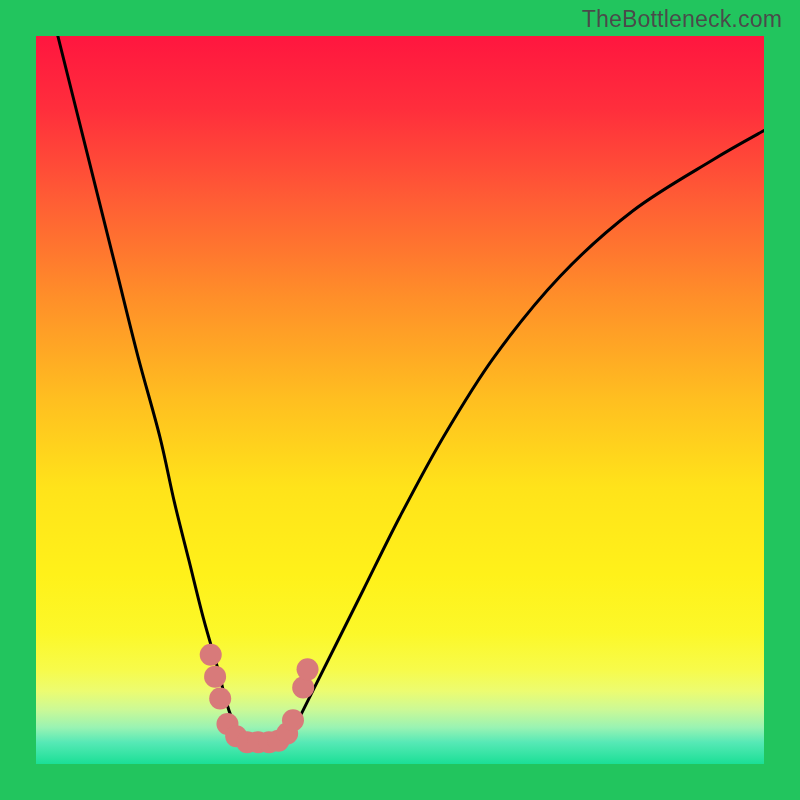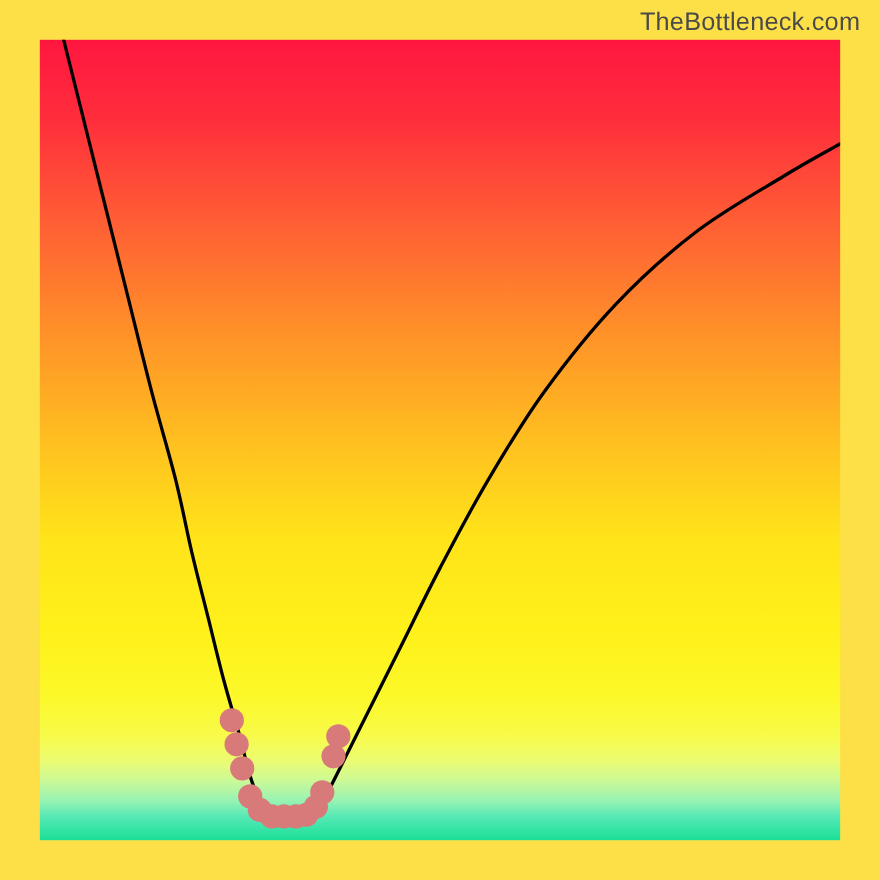--- a/index.html
+++ b/index.html
@@ -8,21 +8,21 @@
     width: 800px;
     height: 800px;
     background: #000;
     font-family: Arial, sans-serif;
     overflow: hidden;
   }
   .outer {
     position: relative;
     width: 800px;
     height: 800px;
-    background: #fde047;
+    background: #22c55e;
   }
   .plot {
     position: absolute;
     left: 36px;
     top: 36px;
     width: 728px;
     height: 728px;
     overflow: hidden;
   }
   .gradient {

